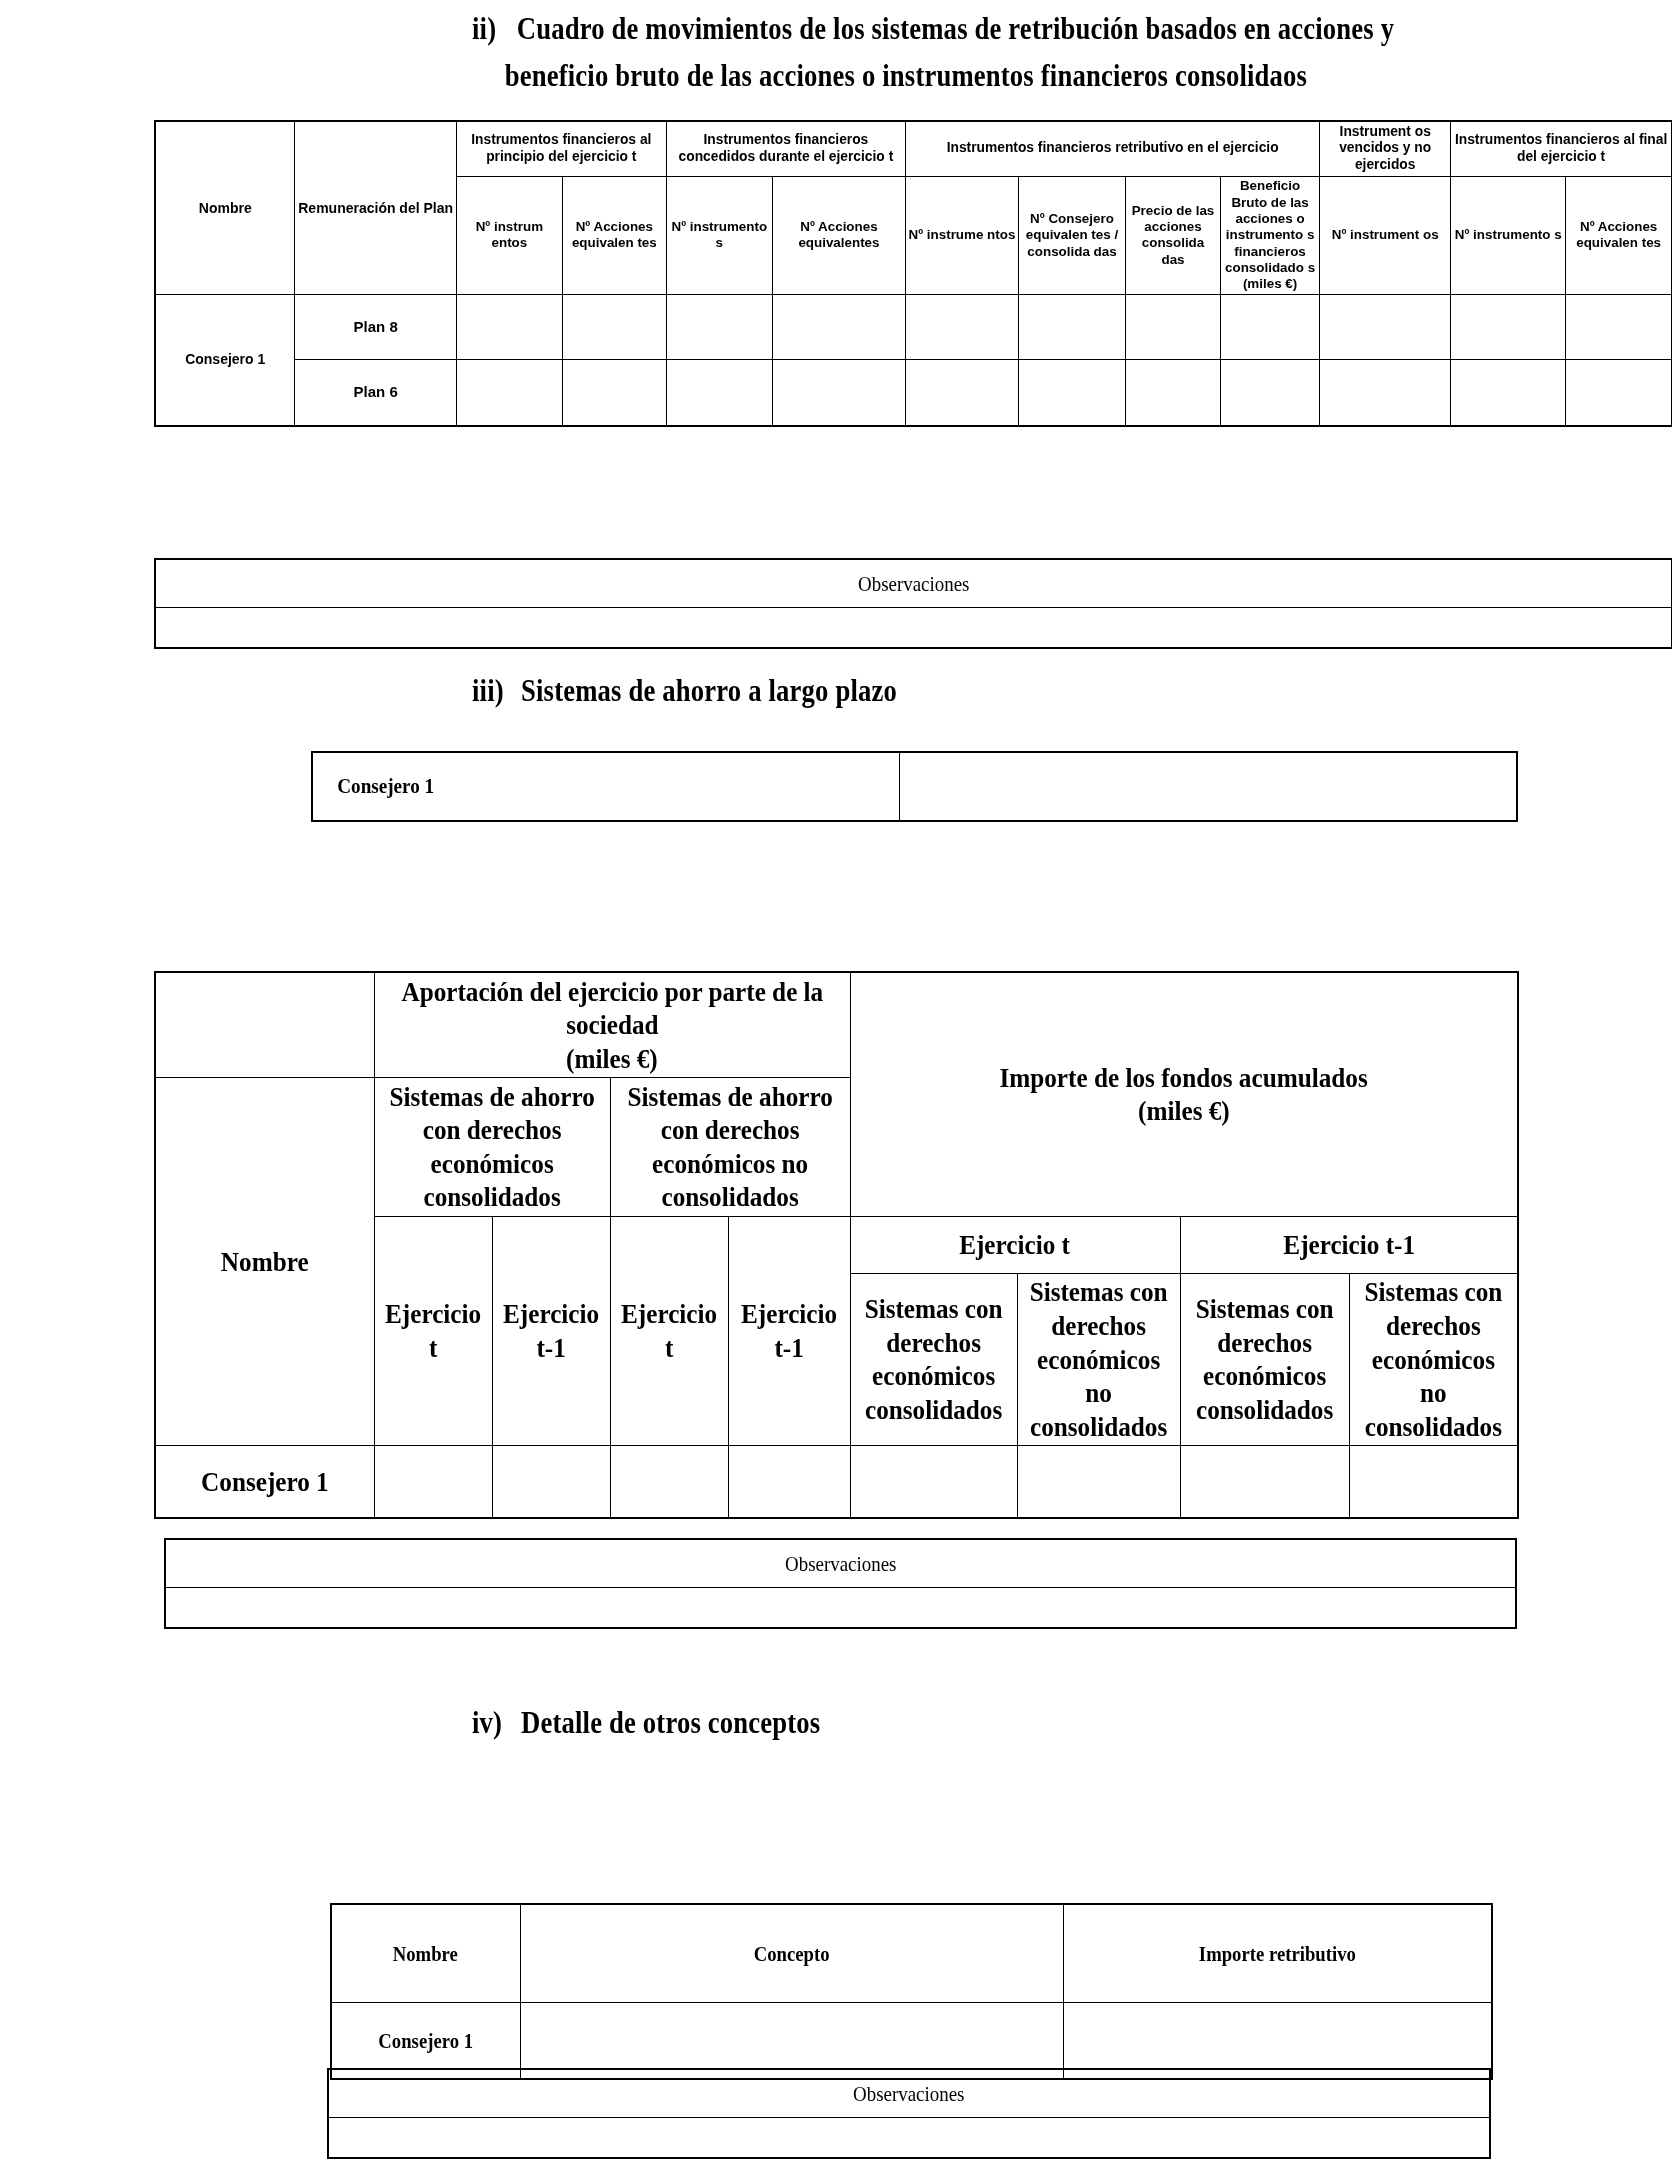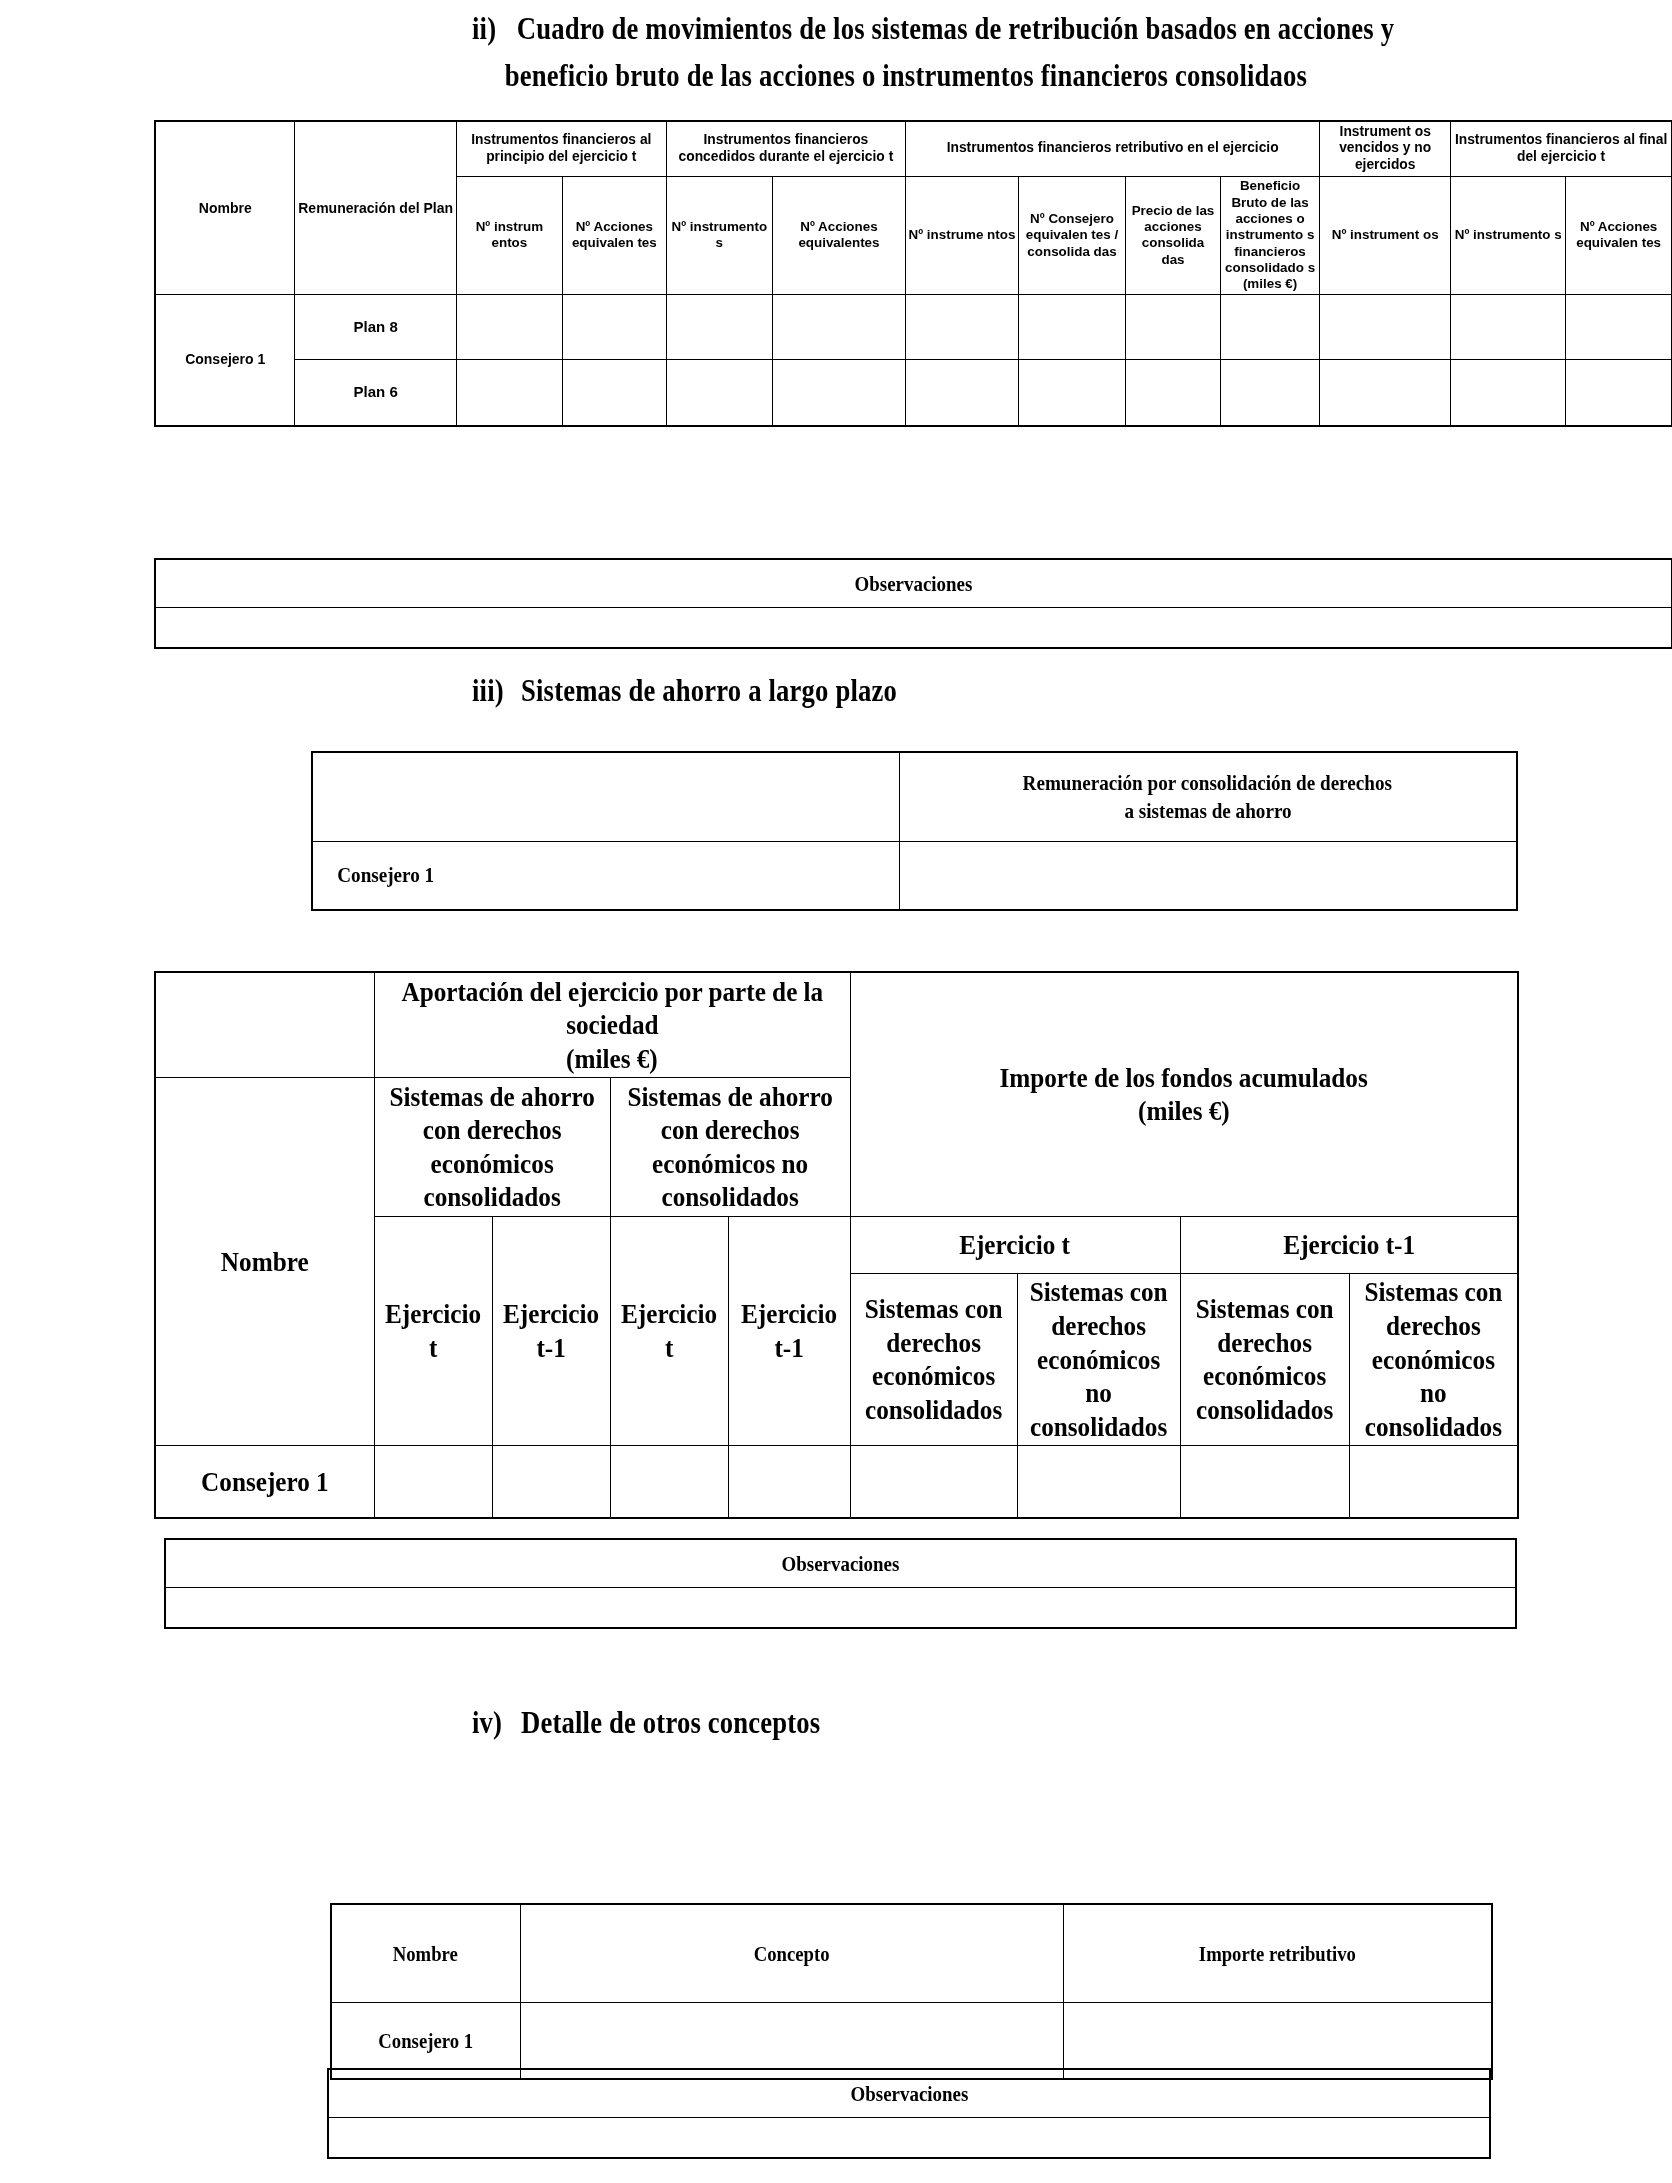--- a/index.html
+++ b/index.html
@@ -90,21 +90,21 @@
   #table-movimientos td.body { height: 61px; }
 
   
   table.obs-table td {
     border: 1.2px solid #000000;
     text-align: center;
     vertical-align: middle;
   }
   table.obs-table td.obs-head {
     font-family: "Liberation Serif", serif;
-    font-weight: bold;
+    font-weight: normal;
     font-size: 22px;
     height: 44px;
     transform: none;
     margin-top: 36px;
   }
   table.obs-table td.obs-body { height: 36px; }
   .obs-label {
     display: inline-block;
     transform: scaleX(0.86);
   }
@@ -253,27 +253,20 @@
   <span class="marker">iii)</span><span>Sistemas de ahorro a largo plazo</span>
 </div>
 
 <table id="table-ahorro" class="doc-table outer-thick">
   <colgroup>
     <col style="width:587px">
       <col style="width:618px">
   </colgroup>
   <tbody>
     <tr>
-      <td class="hdr"></td>
-      <td class="hdr">
-        <span class="sq">Remuneración por consolidación de derechos</span><br>
-        <span class="sq">a sistemas de ahorro</span>
-      </td>
-    </tr>
-    <tr>
       <td class="row left"><span class="sq">Consejero 1</span></td>
       <td class="row"></td>
     </tr>
   </tbody>
 </table>
 
 <table id="table-fondos" class="doc-table outer-thick">
   <colgroup>
     <col style="width:219px">
     <col style="width:118px">

